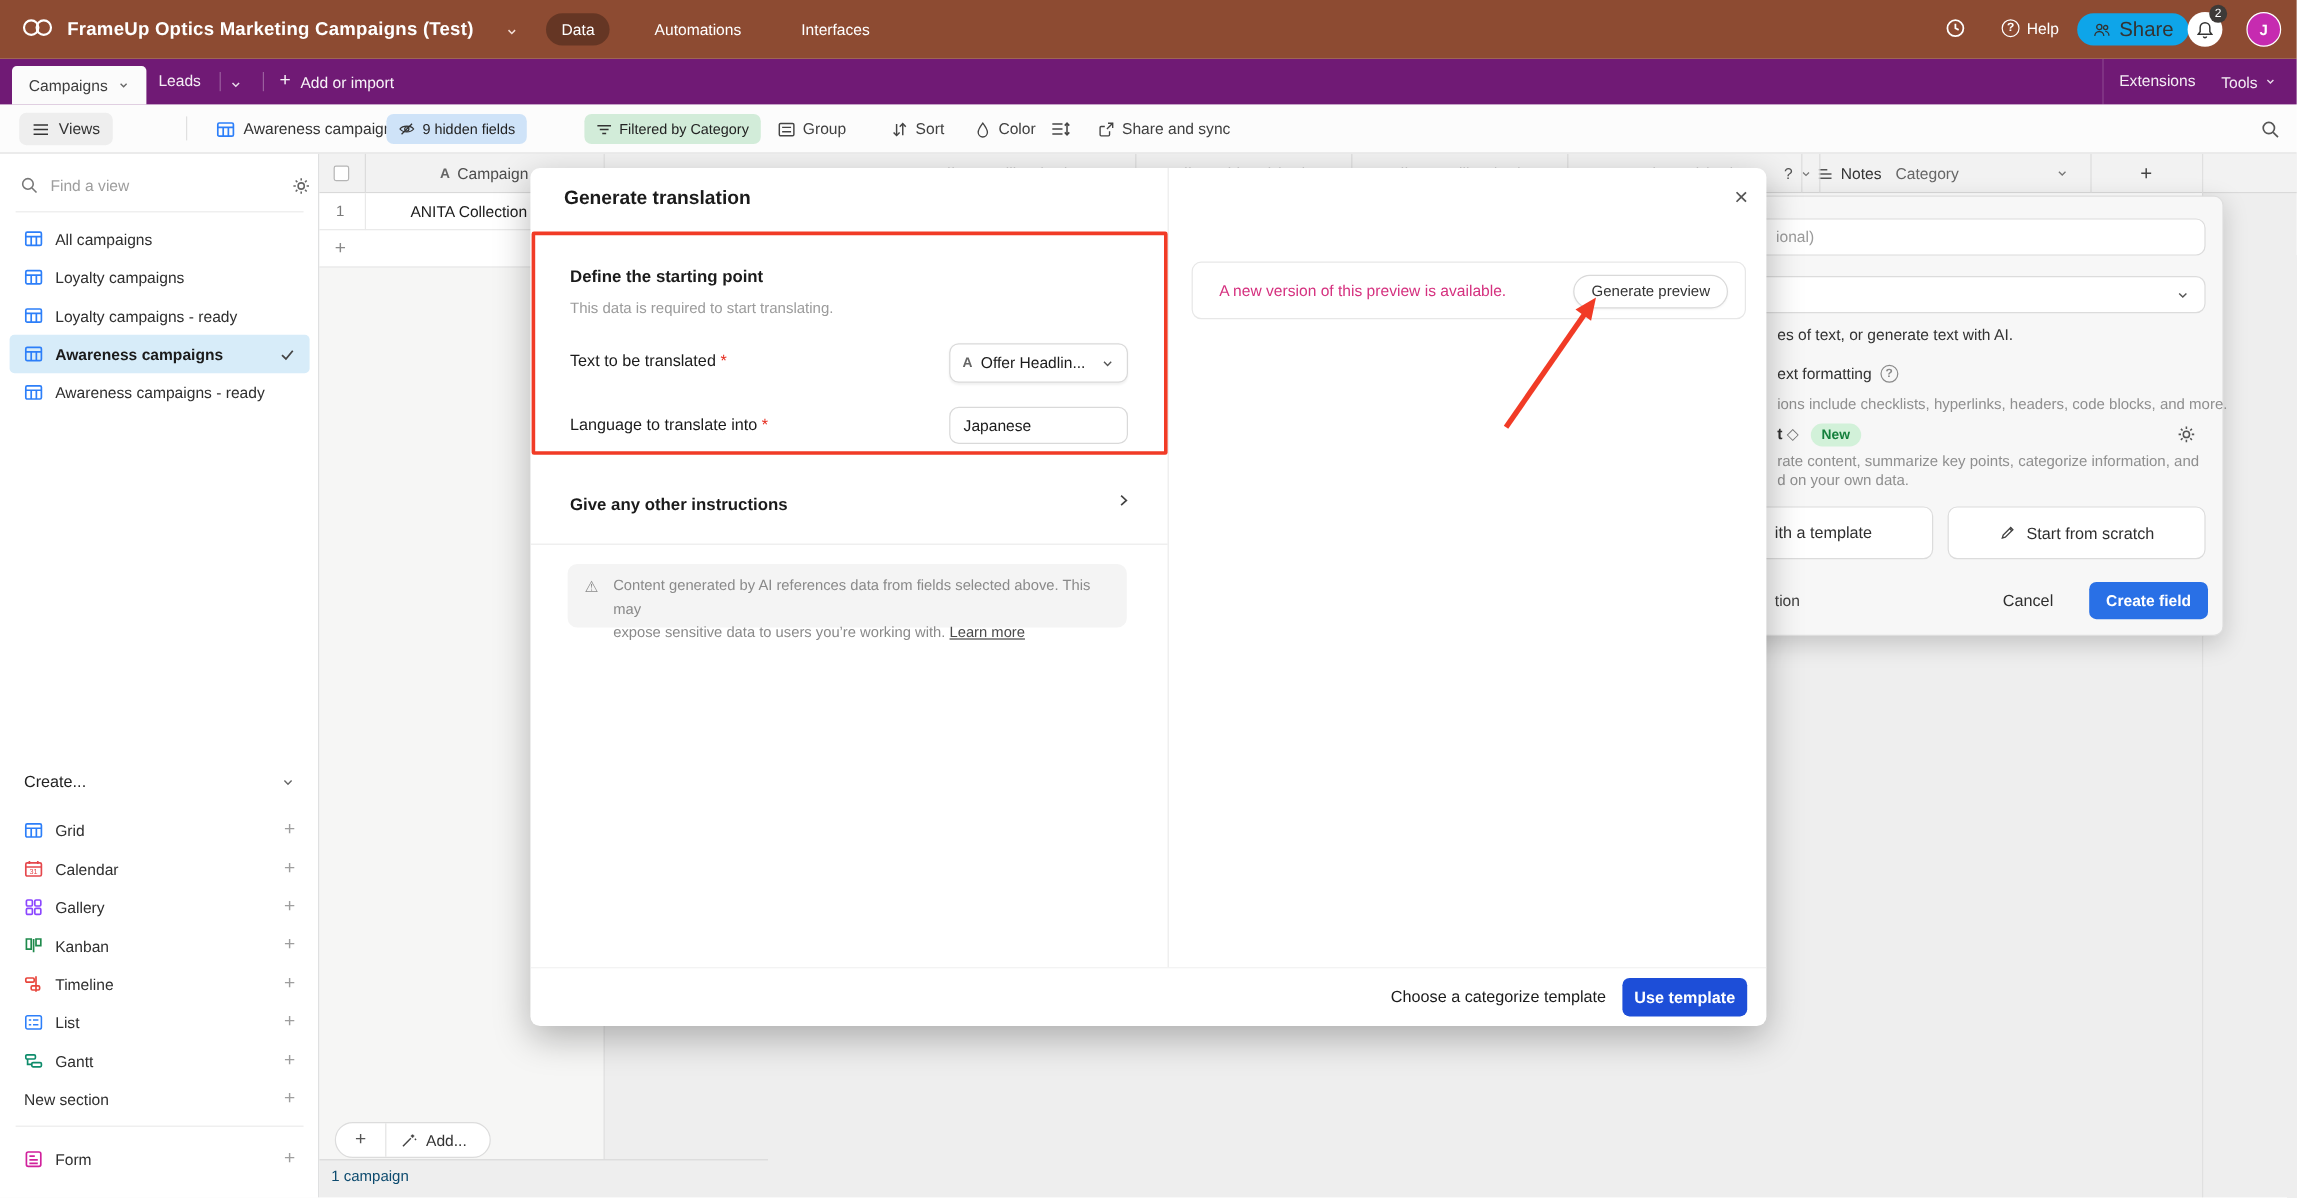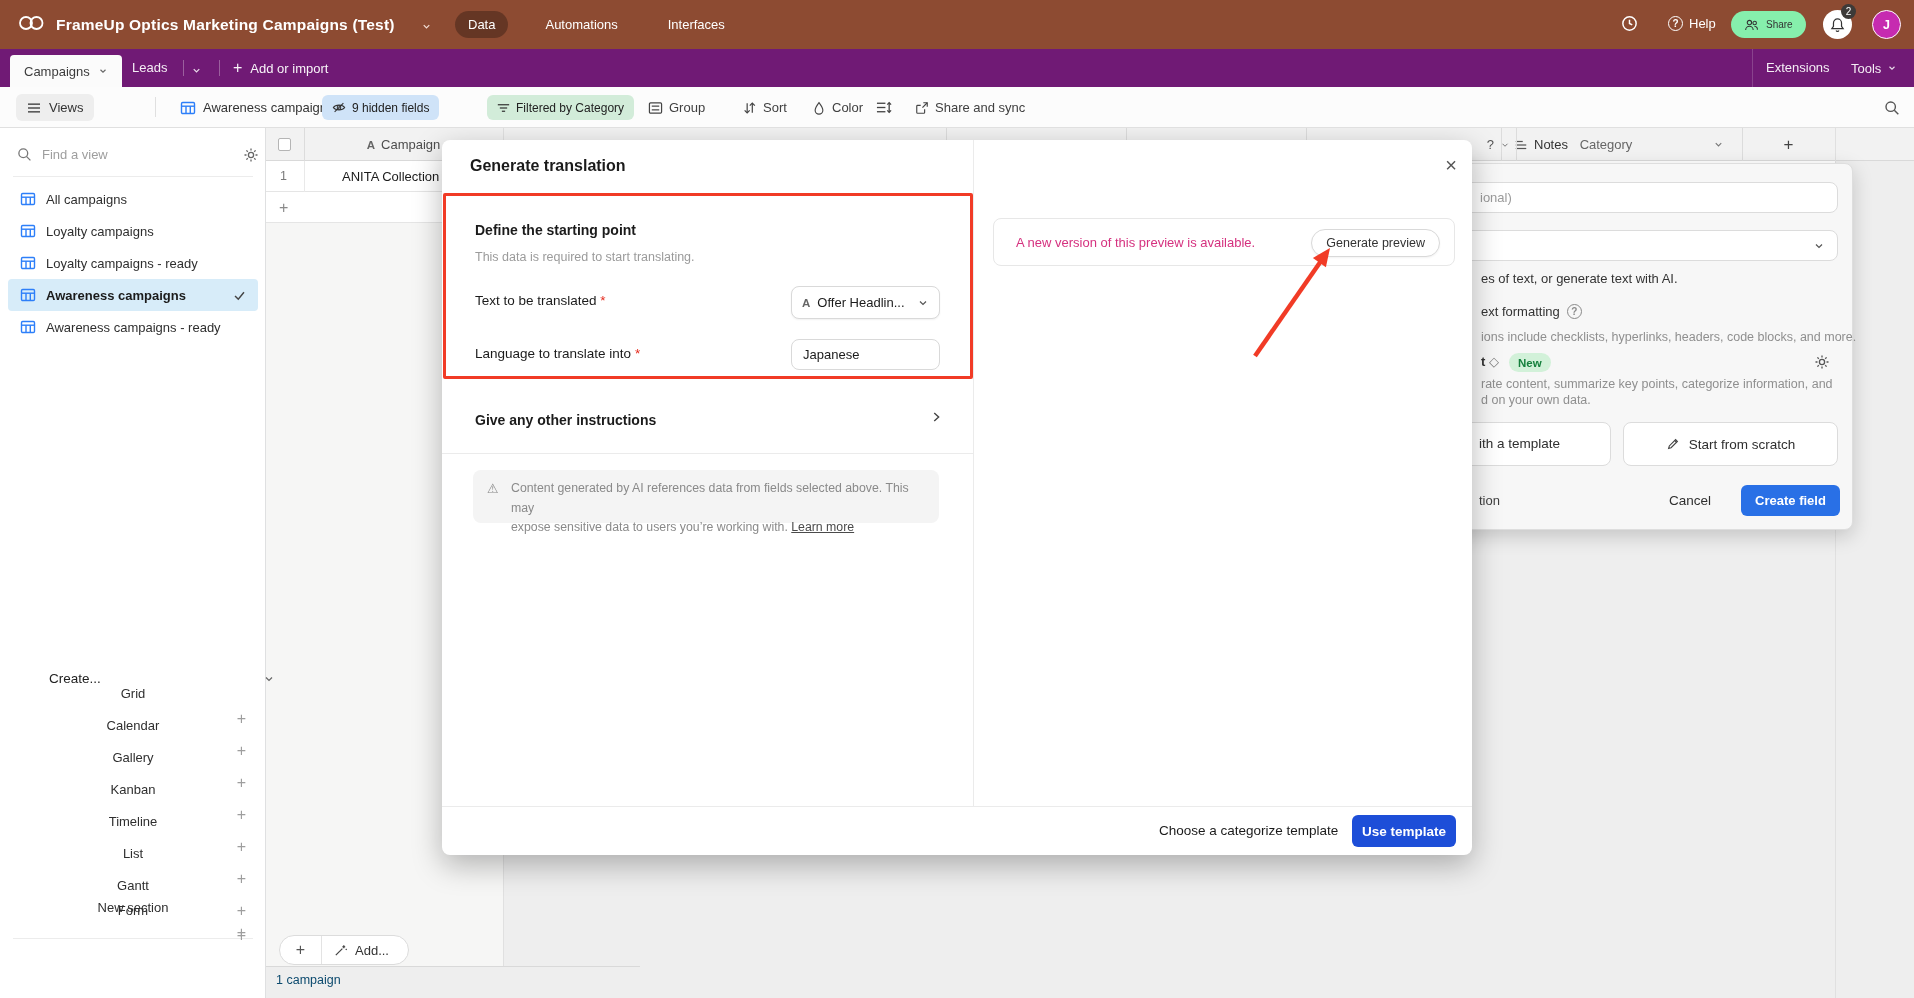--- a/index.html
+++ b/index.html
@@ -12,21 +12,21 @@
   .topbar { position:absolute; left:0; top:0; width:1914px; height:49px; background:#8d4b32; z-index:10; }
   .tb-logo { position:absolute; left:18px; top:13px; }
   .tb-title { position:absolute; left:56px; top:0; height:49px; line-height:49px; color:#fff; font-size:15.5px; font-weight:bold; letter-spacing:.2px; }
   .tb-title-chev { position:absolute; left:421px; top:21px; color:#f3ddd4; }
   .tb-nav { position:absolute; left:455px; top:11px; height:27px; display:flex; gap:24px; align-items:center; }
   .tb-nav .pill { height:27px; line-height:27px; padding:0 13px; border-radius:14px; color:#fff; font-size:13px; }
   .tb-nav .pill.active { background:rgba(0,0,0,.28); }
   .tb-history { position:absolute; left:1620px; top:14px; color:#fff; }
   .tb-help { position:absolute; left:1668px; top:16px; display:flex; gap:6px; align-items:center; color:#fff; font-size:13px; }
   .qcircle { display:inline-flex; align-items:center; justify-content:center; width:15px; height:15px; border:1.3px solid currentColor; border-radius:50%; font-size:10px; font-weight:bold; }
-  .tb-share { position:absolute; left:1731px; top:11px; height:27px; background:#86efac; border-radius:14px; display:flex; align-items:center; gap:7px; padding:0 13px; color:#333; font-size:10px; }
+  .tb-share { position:absolute; left:1731px; top:11px; height:27px; background:#0ea5e9; border-radius:14px; display:flex; align-items:center; gap:7px; padding:0 13px; color:#333; font-size:17px; }
   .tb-bell { position:absolute; left:1823px; top:10px; width:29px; height:29px; background:#fff; border-radius:50%; display:flex; align-items:center; justify-content:center; color:#333; }
   .tb-badge { position:absolute; left:1841px; top:4px; min-width:15px; height:15px; background:#3d3a38; color:#fff; border-radius:8px; font-size:10px; display:flex; align-items:center; justify-content:center; padding:0 3px; }
   .tb-avatar { position:absolute; left:1872px; top:10px; width:29px; height:29px; background:#c62bb0; border:1.5px solid #fff; border-radius:50%; color:#fff; font-size:12.5px; font-weight:bold; display:flex; align-items:center; justify-content:center; }
 
   
   .tabbar { position:absolute; left:0; top:49px; width:1914px; height:38px; background:#701a75; z-index:9; }
   .tab-active { position:absolute; left:10px; top:6px; height:32px; background:#fbfbfb; border-radius:4px 4px 0 0; display:flex; align-items:center; gap:8px; padding:0 14px; color:#3d3d3d; font-size:13px; }
   .tab-leads { position:absolute; left:132px; top:0; height:38px; line-height:38px; color:rgba(255,255,255,.92); font-size:13px; }
   .tab-sep { position:absolute; top:11px; width:1px; height:16px; background:rgba(255,255,255,.3); }
   .tab-chev { position:absolute; left:191px; top:16px; color:rgba(255,255,255,.85); }
@@ -51,21 +51,21 @@
   .sb-find { position:absolute; left:0; top:14px; width:266px; height:28px; }
   .sb-find .icon { position:absolute; left:17px; top:5px; color:#777; }
   .sb-find .ph { position:absolute; left:42px; top:5px; color:#9e9e9e; font-size:13px; }
   .sb-find .gear { position:absolute; left:243px; top:5px; color:#666; }
   .sb-divider { position:absolute; left:13px; width:240px; height:1px; background:#ececec; }
   .sb-row { position:absolute; left:8px; width:250px; height:32px; border-radius:4px; display:flex; align-items:center; padding:0 12px; gap:10px; font-size:13px; color:#2f2f2f; }
   .sb-row.sel { background:#d7ecf9; font-weight:bold; color:#1b1b1b; }
   .sb-row .check { margin-left:auto; color:#444; }
   .sb-create-head { position:absolute; left:20px; width:226px; display:flex; align-items:center; font-size:13.5px; color:#222; }
   .sb-create-head .chev { margin-left:auto; color:#666; }
-  .sb-item { position:absolute; left:8px; width:250px; height:32px; display:flex; align-items:center; padding:0 12px; gap:10px; font-size:13px; color:#2f2f2f;flex-direction:column; }
+  .sb-item { position:absolute; left:8px; width:250px; height:32px; display:flex; align-items:center; padding:0 12px; gap:10px; font-size:13px; color:#2f2f2f; }
   .sb-item .plus { margin-left:auto; color:#9e9e9e; font-size:16px; line-height:1; }
 
   
   .gridarea { position:absolute; left:266px; top:128px; width:1648px; height:870px; background:#eeeeee; z-index:1; }
   .g-leftstrip { position:absolute; left:0; top:95px; width:237px; height:743px; background:#f6f6f5; }
   .g-header { position:absolute; left:0; top:0; width:1648px; height:33px; background:#f2f2f2; border-bottom:1px solid #d9d9d9; }
   .g-hline { position:absolute; top:0; width:1px; height:33px; background:#dcdcdc; }
   .g-hcell { position:absolute; top:0; height:33px; display:flex; align-items:center; justify-content:center; gap:6px; color:#4d4d4d; font-size:13px; overflow:hidden; white-space:nowrap; }
   .g-checkbox { position:absolute; left:12px; top:10px; width:13px; height:13px; border:1px solid #b5b5b5; border-radius:2px; background:#fff; }
   .a-icon { font-size:11.5px; color:#666; font-weight:bold; }
@@ -569,21 +569,21 @@
           <g stroke="#2d7ff9" stroke-width="1.4" fill="none">
             <rect x="1.5" y="2.5" width="13" height="11" rx="1.2"></rect>
             <line x1="1.5" y1="6.2" x2="14.5" y2="6.2"></line>
             <line x1="6" y1="6.2" x2="6" y2="13.5"></line>
             <line x1="10.3" y1="6.2" x2="10.3" y2="13.5"></line>
           </g>
         </svg>
       <span>Awareness campaigns - ready</span>
     </div>
 
-    <div class="sb-create-head" style="top:543px;margin-left:29px;">
+    <div class="sb-create-head" style="top:516px;">
       <span>Create...</span>
       <svg class="chev" width="12" height="12" viewBox="0 0 16 16">
           <polyline points="4,6 8,10 12,6" fill="none" stroke="#666" stroke-width="1.6"></polyline>
         </svg>
     </div>
 
     <div class="sb-item" style="top:548px;">
       <svg width="16" height="16" viewBox="0 0 16 16">
           <g stroke="#2d7ff9" stroke-width="1.4" fill="none">
             <rect x="1.5" y="2.5" width="13" height="11" rx="1.2"></rect>
@@ -664,21 +664,21 @@
           </g>
         </svg>
       <span>Gantt</span>
         <span class="plus">+</span>
     </div>
     <div class="sb-item" style="top:772px;">
       <span>New section</span>
         <span class="plus">+</span>
     </div>
     <div class="sb-divider" style="top:810px;"></div>
-    <div class="sb-item" style="top:784px;justify-content:flex-end;">
+    <div class="sb-item" style="top:822px;justify-content:flex-end;">
       <svg width="16" height="16" viewBox="0 0 16 16">
           <g stroke="#d1219c" stroke-width="1.4" fill="none">
             <rect x="2" y="2" width="12" height="12" rx="1.5"></rect>
             <line x1="4.5" y1="5.5" x2="9" y2="5.5"></line>
             <line x1="4.5" y1="8.5" x2="11.5" y2="8.5"></line>
             <line x1="4.5" y1="11.5" x2="11.5" y2="11.5"></line>
           </g>
         </svg>
       <span>Form</span>
         <span class="plus">+</span>

